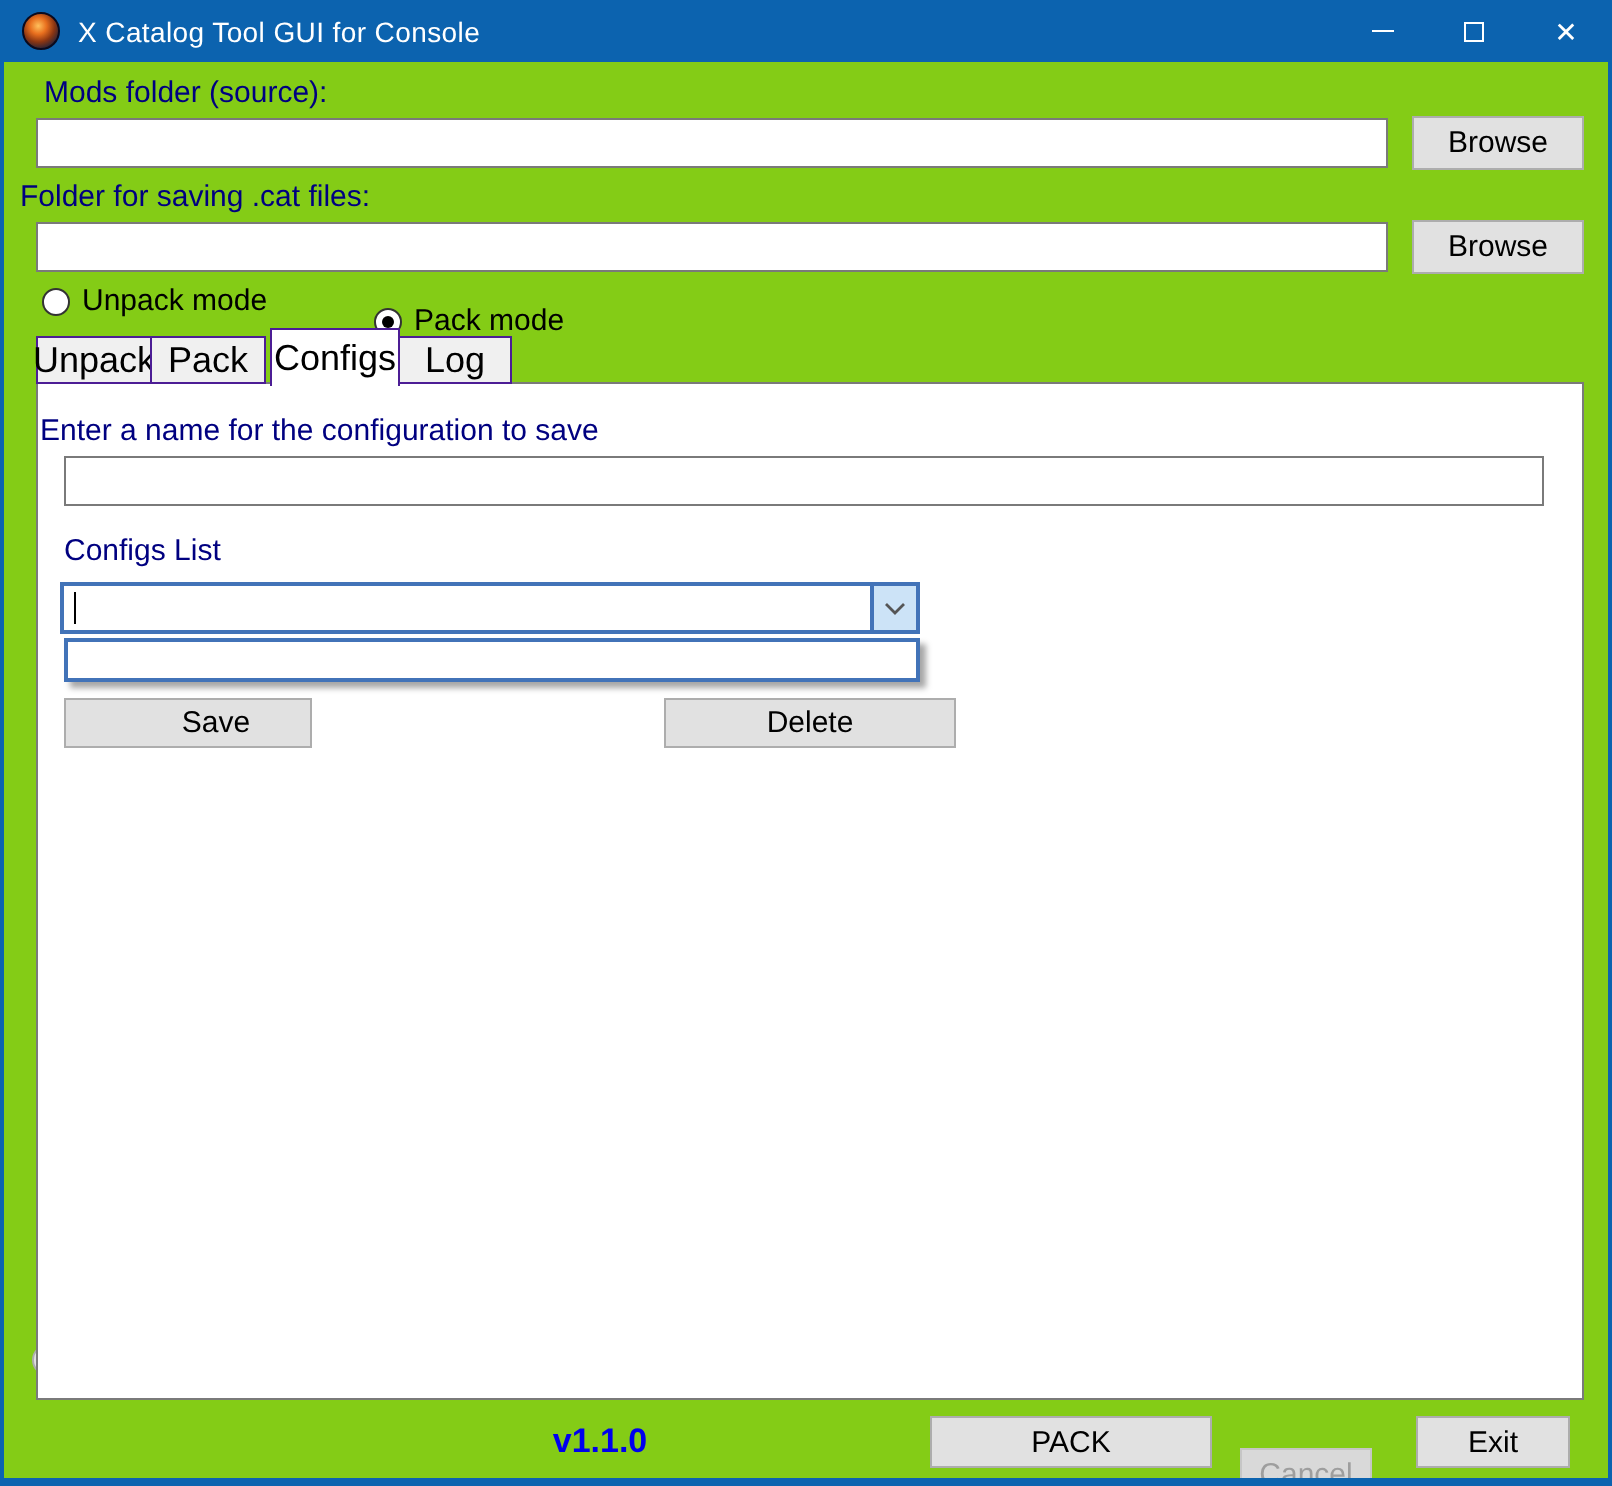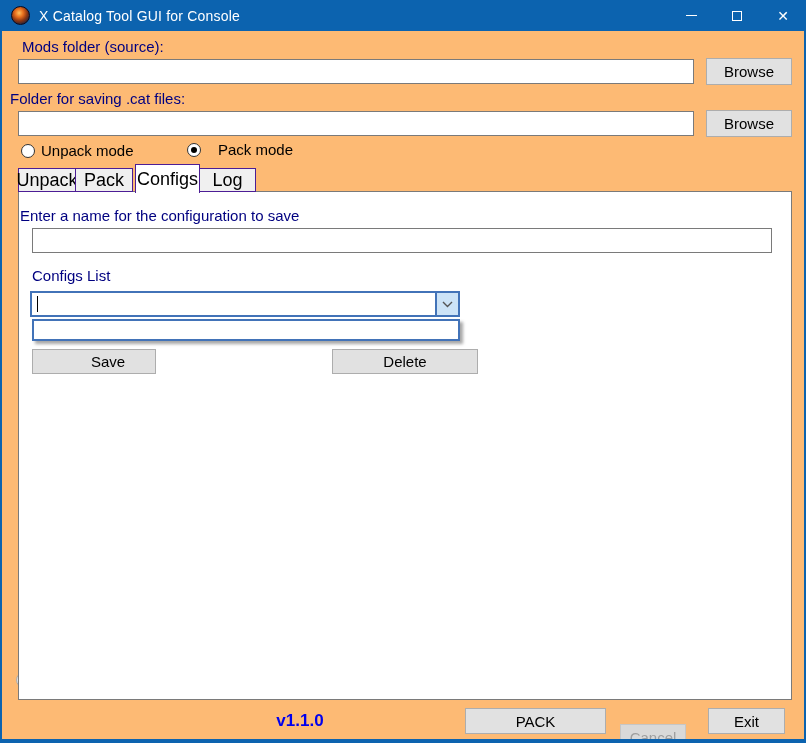--- a/index.html
+++ b/index.html
@@ -1,18 +1,18 @@
 <!DOCTYPE html>
 <html><head>
 <meta charset="utf-8">
 <style>
   * { margin:0; padding:0; box-sizing:border-box; }
   body { background:#fff; font-family:"Liberation Sans", sans-serif; }
   .win {
-    position:relative; width:806px; height:743px; background:#fdba74;
+    position:relative; width:806px; height:743px; background:#84cc16;
     border-left:2px solid #0c63af; border-right:2px solid #0c63af; border-bottom:4px solid #0c63af;
     overflow:hidden;
   }
   
   .titlebar { position:absolute; top:0; left:-2px; right:-2px; height:31px; background:#0c63af;
     display:flex; align-items:center; color:#fff; }
   .app-icon { width:19px; height:19px; border-radius:50%; margin-left:11px; flex:0 0 auto;
     background:radial-gradient(circle at 42% 35%, #ffc05c 0%, #e86f1e 28%, #8a3512 55%, #23233a 80%, #15152a 100%);
     border:1px solid #0a0a1e; }
   .title-text { margin-left:9px; font-size:14px; letter-spacing:0.2px; }
@@ -82,21 +82,21 @@
 
   <div class="navy" style="left:8px; top:90px;">Folder for saving .cat files:</div>
   <input class="textbox" style="left: 16px; top: 111px; width: 676px; height: 25px;" type="text" value="">
   <button class="btn" style="left:704px; top:110px; width:86px; height:27px;">Browse</button>
 
   <div class="radio-row">
     <div class="radio" style="left:19px; top:1px;">
       <span class="radio-circle"></span>
       <span>Unpack mode</span>
     </div>
-    <div class="radio checked" style="left:185px; top:0;gap:11px;">
+    <div class="radio checked" style="left:185px; top:11px;">
       <span class="radio-circle"></span>
       <span>Pack mode</span>
     </div>
   </div>
 
   <div class="tab" style="left:16px; width:58px;">Unpack</div>
   <div class="tab" style="left:73px; width:58px;">Pack</div>
   <div class="tab active" style="left:133px; width:65px;">Configs</div>
   <div class="tab" style="left:197px; width:57px;">Log</div>
 

